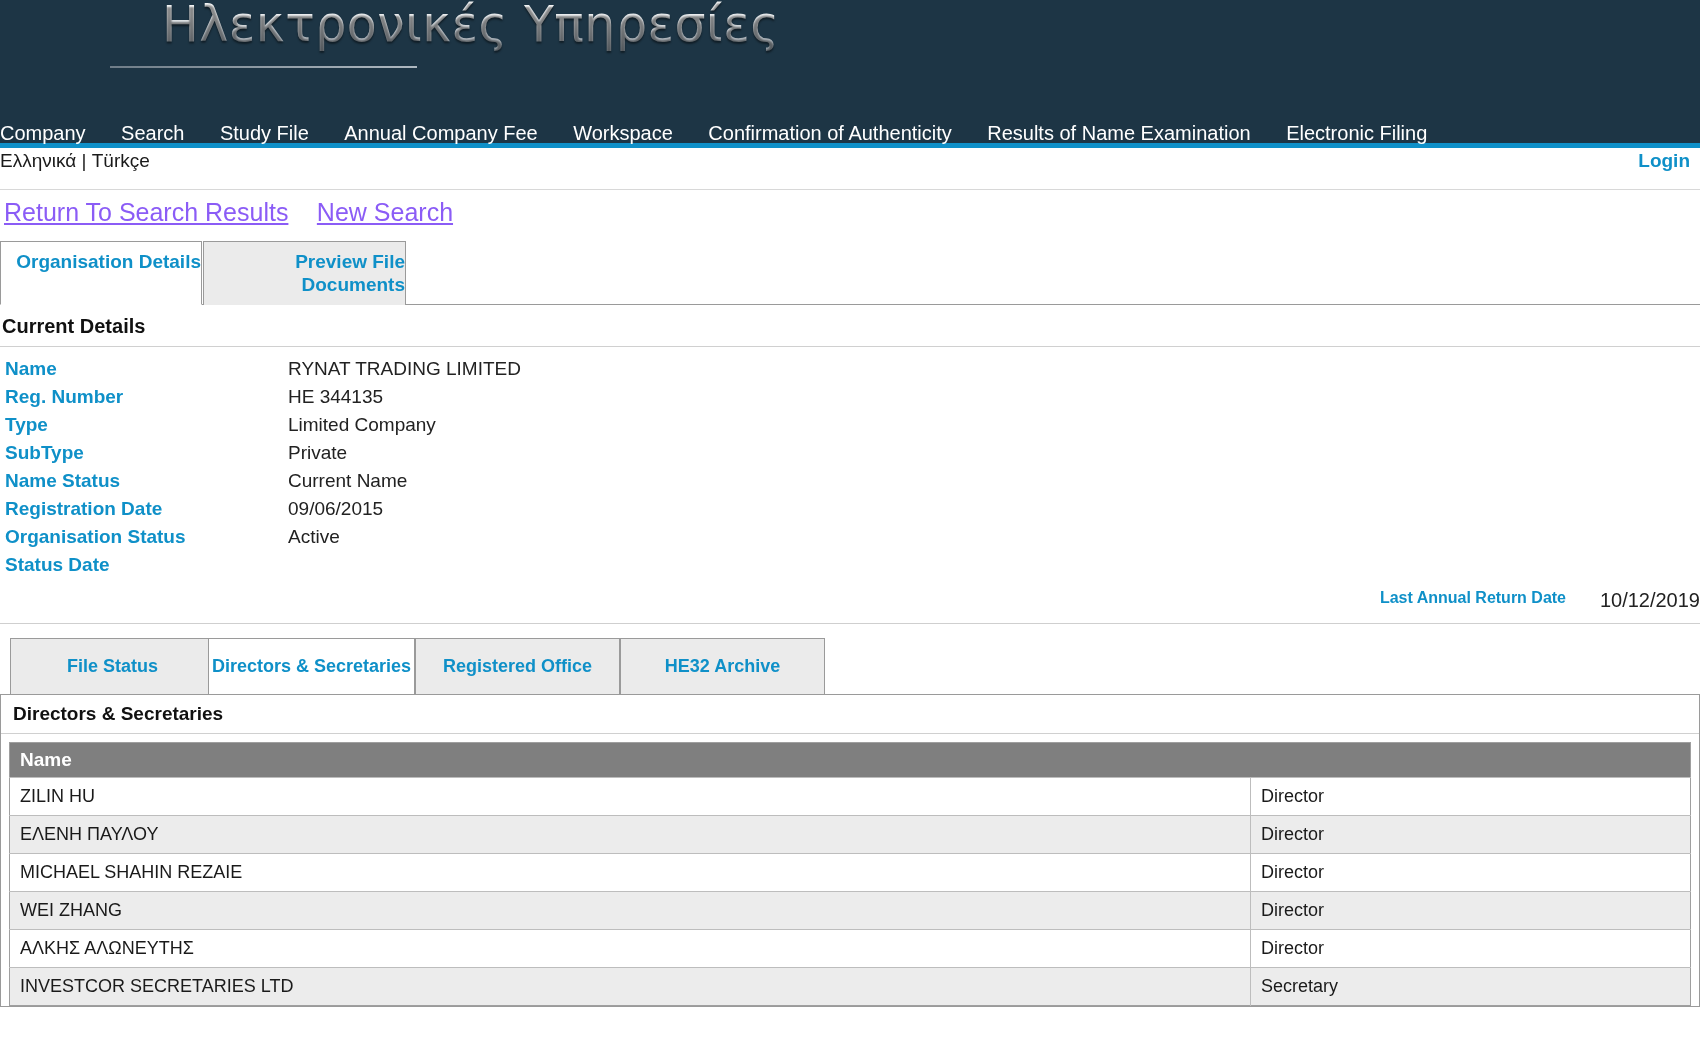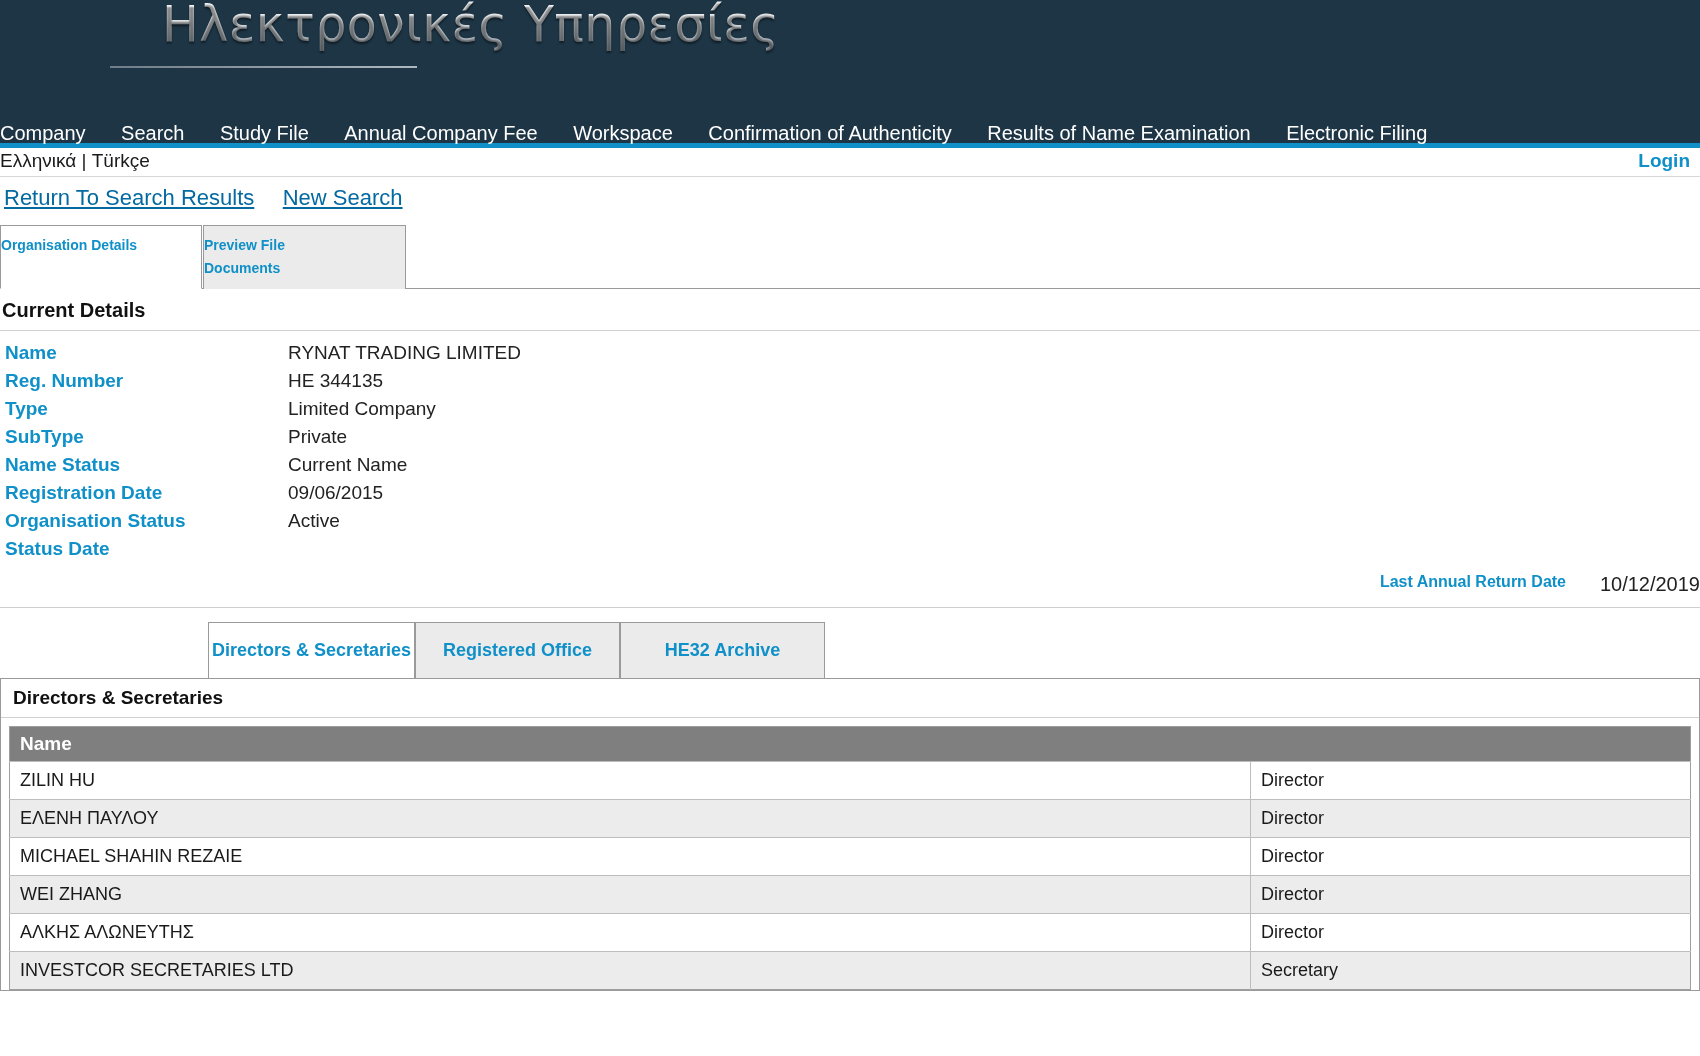--- a/index.html
+++ b/index.html
@@ -76,21 +76,21 @@
     line-height: 30px;
     padding: 0 0 0 0;
     margin-right: 31px;
     font-family: "Liberation Sans", sans-serif;
   }
   .mainnav a:first-child { margin-left: 0; }
 
   
   .langstrip {
     position: relative;
-    height: 29px;
+    height: 42px;
     background: #ffffff;
     border-bottom: 1px solid #d8d8d8;
     text-decoration: underline;
   }
   .langstrip .langs {
     position: absolute;
     left: 0;
     top: 2px;
     font-size: 19px;
     color: #1a1a1a;
@@ -108,43 +108,43 @@
     color: #0f90c8;
     text-decoration: none;
   }
 
   
   .searchlinks {
     padding: 8px 0 10px 4px;
     white-space: nowrap;
   }
   .searchlinks a {
-    font-size: 22px;
-    color: #0369a1;
+    font-size: 25px;
+    color: #8b5cf6;
     text-decoration: underline;
     margin-right: 24px;
   }
 
   
   .toptabs {
     position: relative;
     height: 64px;
     margin-top: 4px;
     border-bottom: 1px solid #9a9a9a;
   }
   .toptab {
     position: absolute;
     top: 0;
     height: 64px;
     border: 1px solid #9a9a9a;
     border-bottom: none;
     color: #0f90c8;
-    font-size: 14px;
-    font-weight: bold;
-    text-align: left;
+    font-size: 19px;
+    font-weight: bold;
+    text-align: right;
     cursor: pointer;
     padding-top: 8px;
     line-height: 23px;
   }
   .toptab.active {
     background: #ffffff;
     border-bottom: 1px solid #ffffff;
     z-index: 3;
     left: 0;
     width: 202px;
@@ -363,20 +363,23 @@
     </div>
   </div>
 
   <div class="lastret">
     <div class="lab">Last Annual Return Date</div>
     <div class="val">10/12/2019</div>
   </div>
 </div>
 
 <div class="subtabs">
+  <div class="subtab" style="left:10px;width:205px;">
+    <span>File Status</span>
+  </div>
   <div class="subtab active" style="left:208px;width:207px;">
     <span>Directors &amp; Secretaries</span>
   </div>
   <div class="subtab" style="left:415px;width:205px;">
     <span>Registered Office</span>
   </div>
   <div class="subtab" style="left:620px;width:205px;">
     <span>HE32 Archive</span>
   </div>
 </div>

